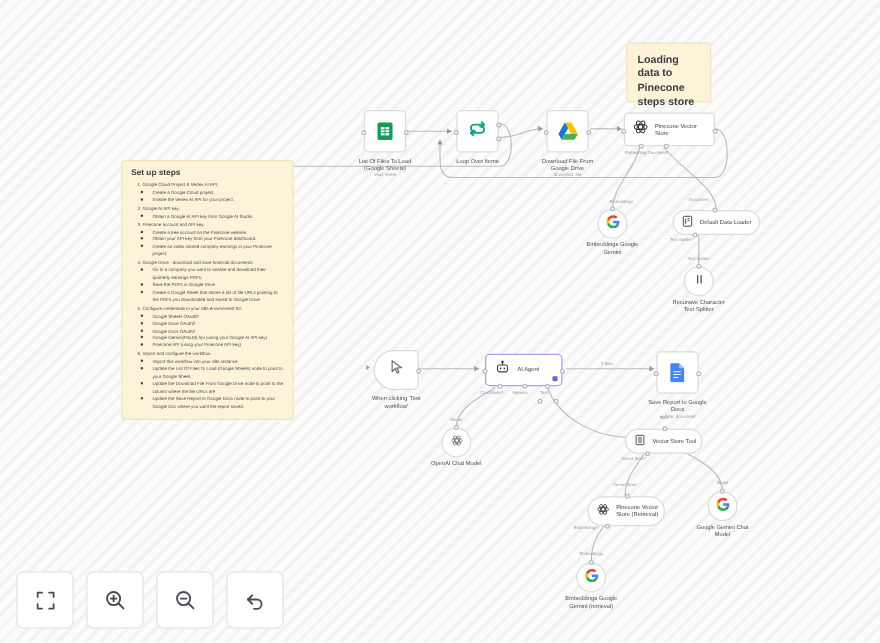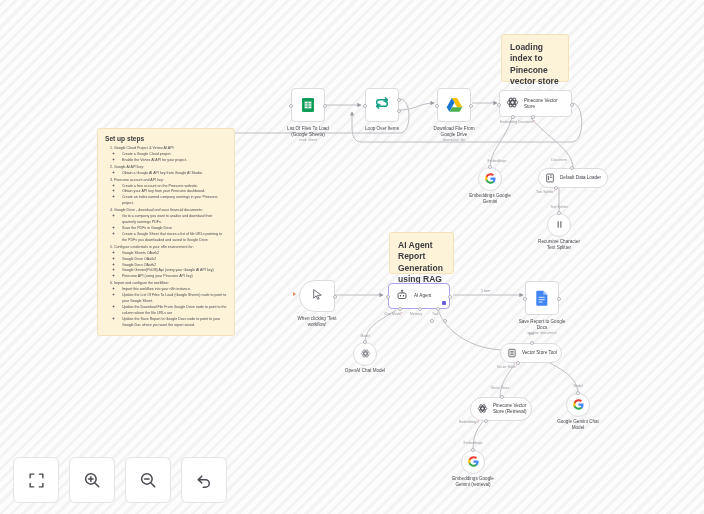--- a/index.html
+++ b/index.html
@@ -265,26 +265,23 @@
           <li>Import this workflow into your n8n instance.</li>
           <li>Update the List Of Files To Load (Google Sheets) node to point to your Google Sheet.</li>
           <li>Update the Download File From Google Drive node to point to the column where the file URLs are</li>
           <li>Update the Save Report to Google Docs node to point to your Google Doc where you want the report saved.</li>
         </ul>
       </li>
     </ol>
   </div>
 
   <div class="sticky" style="left:501px; top:34px; width:68px; height:48px; padding:7px 8px;">
-    <div class="sticky-title">Loading index to Pinecone vector store</div>
-  </div>
-
-  <div class="sticky" style="left:389px; top:232px; width:65px; height:42px; padding:7px 8px;">
-    <div class="sticky-title">AI Agent Report Generation using RAG</div>
-  </div>
+    <div class="sticky-title">Loading data to Pinecone steps store</div>
+  </div>
+
 
   <div class="node square" style="left:291px; top:88px;">
     <span>
       <svg class="gicon" width="16" height="16" viewBox="0 0 24 24">
         <rect x="3" y="1.5" width="18" height="21" rx="2" fill="#0f9d58"></rect>
         <rect x="7" y="7" width="10" height="10" fill="#ffffff"></rect>
         <g stroke="#0f9d58" stroke-width="1.1">
           <line x1="7" y1="10.3" x2="17" y2="10.3"></line>
           <line x1="7" y1="13.6" x2="17" y2="13.6"></line>
           <line x1="12" y1="7" x2="12" y2="17"></line>

